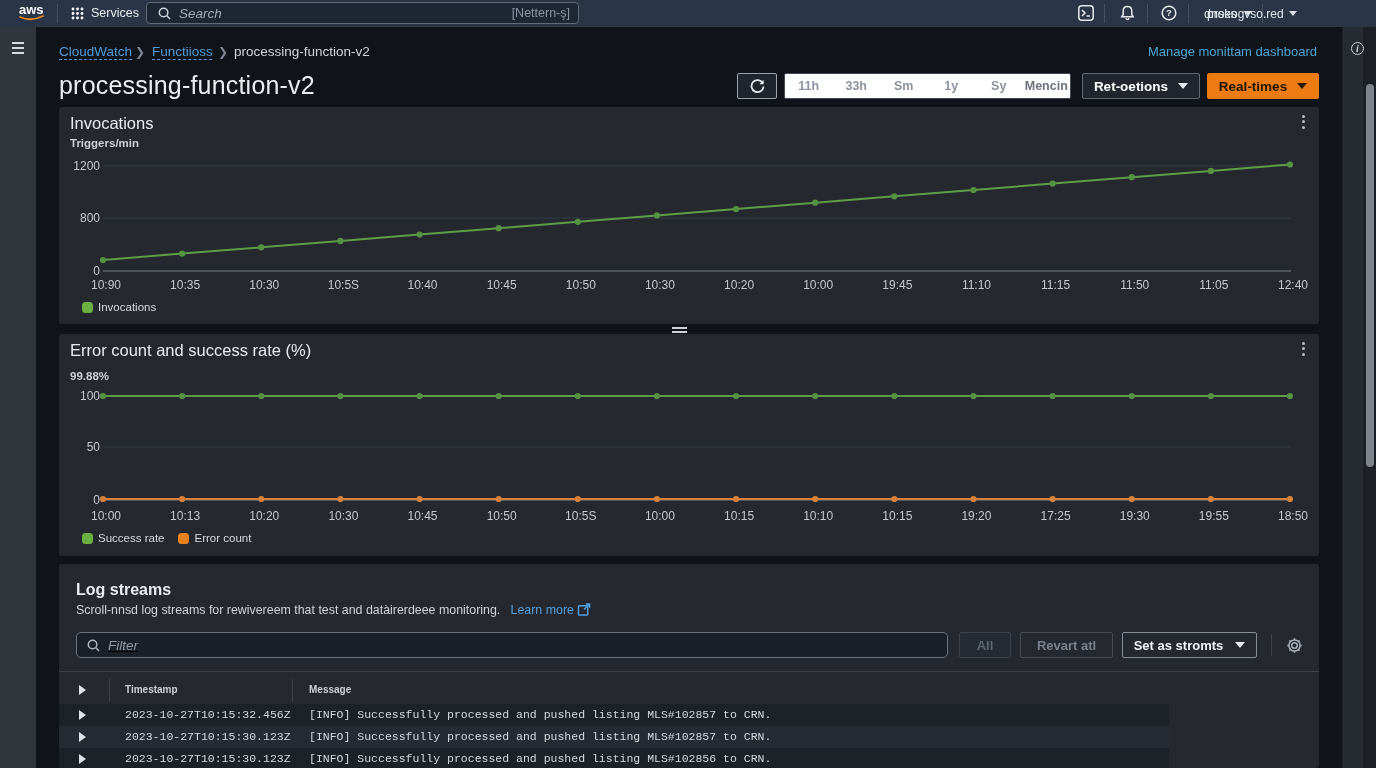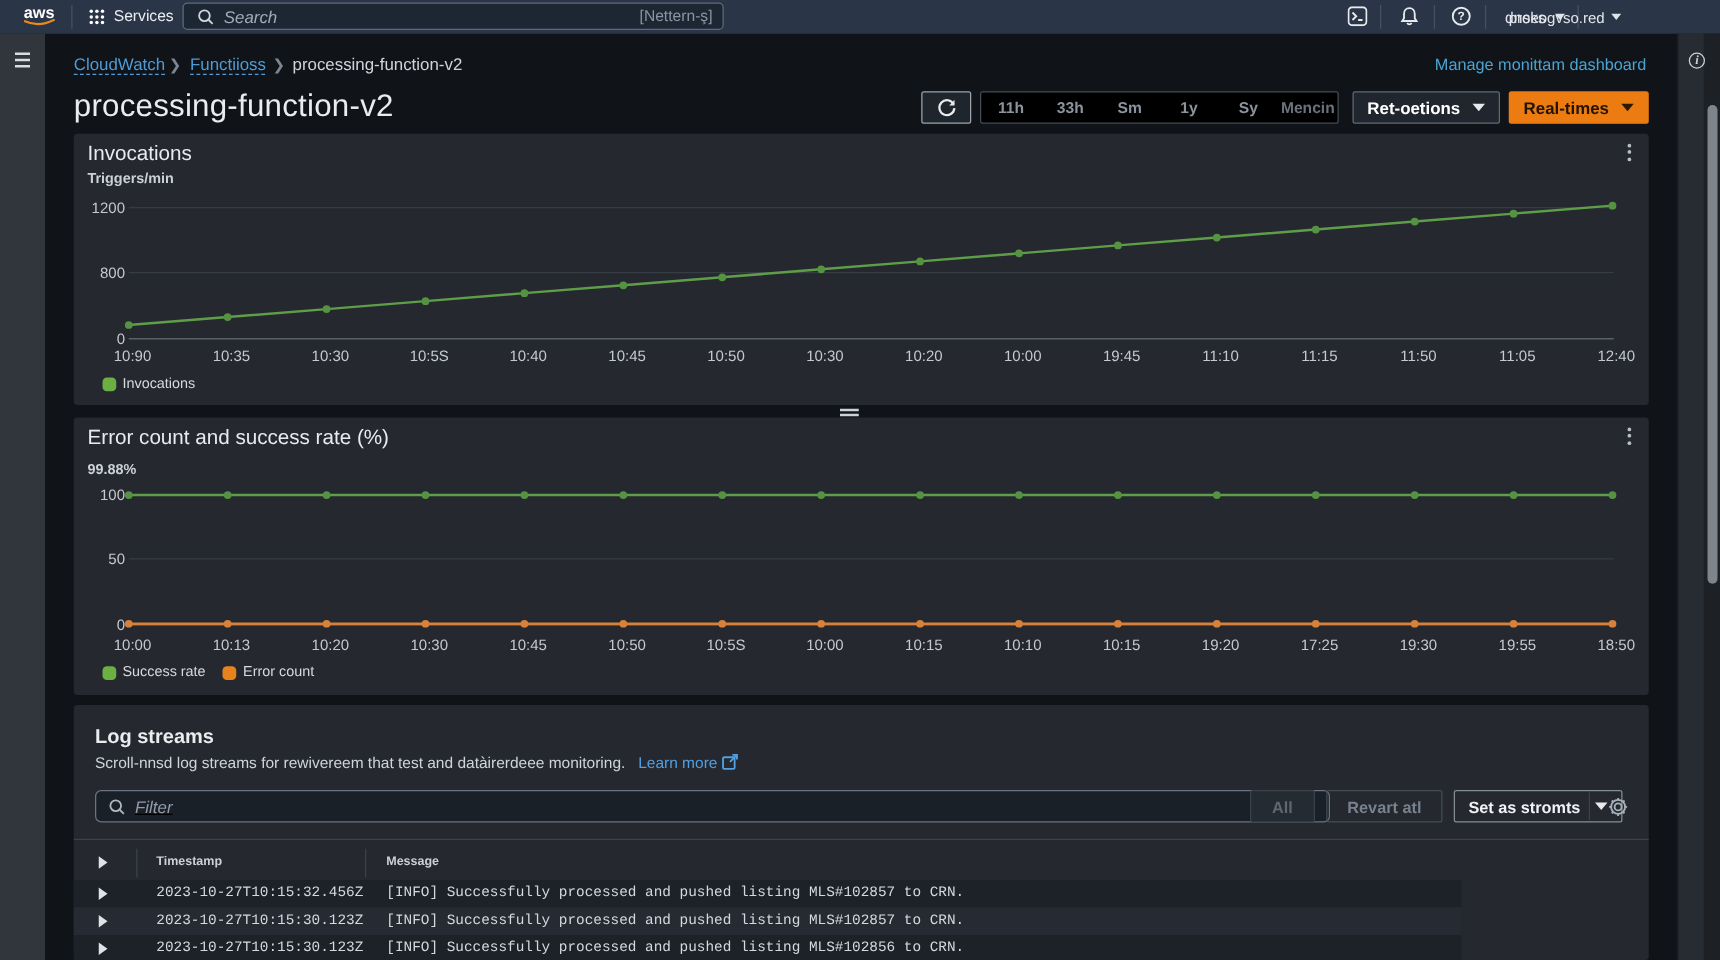--- a/index.html
+++ b/index.html
@@ -27,21 +27,21 @@
   
   .bc { position:absolute; top:44px; font-size:13.5px; white-space:nowrap; }
   .bca { color:#509bd5; text-decoration:underline; text-decoration-style:dashed; text-underline-offset:3px; text-decoration-thickness:1px; }
   .bcs { color:#7c8591; font-size:12px; }
   .bct { color:#d0d5da; }
   #managelink { position:absolute; top:44px; right:59px; color:#4ba4d2; font-size:13px; }
   
   #h1 { position:absolute; left:59px; top:71px; font-size:25px; font-weight:400; color:#eaedef; letter-spacing:0.2px; }
   .btn { position:absolute; top:73px; height:26px; border-radius:2px; display:flex; align-items:center; justify-content:center; font-size:13.5px; font-weight:bold; }
   #refresh { left:737px; width:40px; border:1px solid #9aa3ac; background:#1f252c; }
-  #seg { position:absolute; left:784px; top:73px; width:287px; height:26px; border:1px solid #434c56; background:#000000; border-radius:2px; display:flex; }
+  #seg { position:absolute; left:784px; top:73px; width:287px; height:26px; border:1px solid #434c56; background:#ffffff; border-radius:2px; display:flex; }
   #seg span { flex:1; text-align:center; line-height:24px; color:#8b949e; font-size:12.5px; font-weight:bold; }
   #seg span.dim { color:#6a737d; }
   #retbtn { left:1082px; width:118px; border:1px solid #5f6a77; background:#21262e; color:#fff; }
   #realbtn { left:1207px; width:112px; background:#ec7b11; color:#231502; border:1px solid #ec7b11; }
   .dcaret { display:inline-block; width:0; height:0; border-left:5px solid transparent; border-right:5px solid transparent; border-top:6px solid #e7eaed; margin-left:10px; }
   #realbtn .dcaret { border-top-color:#2b1a02; }
   
   .panel { position:absolute; left:59px; width:1260px; background:#25282e; border-radius:3px; }
   #p1 { top:107px; height:217px; }
   #p2 { top:334px; height:222px; }
@@ -49,23 +49,23 @@
   .ptitle { position:absolute; left:11px; top:7px; font-size:16.5px; color:#e8ebed; }
   .psub { position:absolute; left:11px; font-size:11.5px; color:#ccd1d5;font-weight:bold; }
   .kebab { position:absolute; right:14px; top:4px; color:#b7bdc4; font-size:15px; letter-spacing:0; line-height:8px; }
   .kebab div { width:3px; height:3px; background:#b7bdc4; border-radius:50%; margin:2.5px auto; }
   .legend { position:absolute; left:23px; display:flex; align-items:center; font-size:11.5px; color:#d6dade; }
   .sw { width:11px; height:11px; border-radius:3.5px; margin-right:5px; }
   
   #lgtitle { position:absolute; left:17px; top:17px; font-size:16px; font-weight:bold; color:#eaedef; }
   #lgsub { position:absolute; left:17px; top:39px; font-size:12.4px; color:#ced4d9; }
   #lgsub a { color:#539fe0; text-decoration:none; }
-  #filter { position:absolute; left:17px; top:68px; width:988px; height:26px; border:1.5px solid #6a7480; border-radius:5px; background:#1a2028; display:flex; align-items:center;text-decoration:underline; }
+  #filter { position:absolute; left:17px; top:68px; width:872px; height:26px; border:1.5px solid #6a7480; border-radius:5px; background:#1a2028; display:flex; align-items:center;text-decoration:underline; }
   #filter .ph { color:#939ca6; font-style:italic; font-size:13.5px; margin-left:8px; }
-  .lbtn { position:absolute; top:68px; height:26px; border-radius:2px; text-align:center; font-size:13px; font-weight:bold; display:flex; align-items:center; justify-content:center;margin-left:41px; }
+  .lbtn { position:absolute; top:68px; height:26px; border-radius:2px; text-align:center; font-size:13px; font-weight:bold; display:flex; align-items:center; justify-content:center; }
   #ball { left:900px; width:52px; border:1px solid #39414b; color:#5d6873; background:#242b33; }
   #brev { left:961px; width:93px; border:1px solid #434c56; color:#78828e; }
   #bset { left:1063px; width:135px; border:1px solid #838d98; color:#f1f3f5; }
   
   #thead { position:absolute; left:0; top:107px; width:1260px; height:33px; border-top:1px solid #3a424b; color:#ccd1d6; font-size:10px; font-weight:bold; }
   .tsep { position:absolute; top:7px; width:1px; height:23px; background:#3a424b; }
   .row { position:absolute; left:0; width:1110px; height:22px; font-family:"Liberation Mono",monospace; font-size:11.5px; color:#d4d9dd;text-align:right; }
   .tri { width:0; height:0; border-top:5px solid transparent; border-bottom:5px solid transparent; border-left:7px solid #dfe3e7; position:absolute; }
 </style>
 </head>

